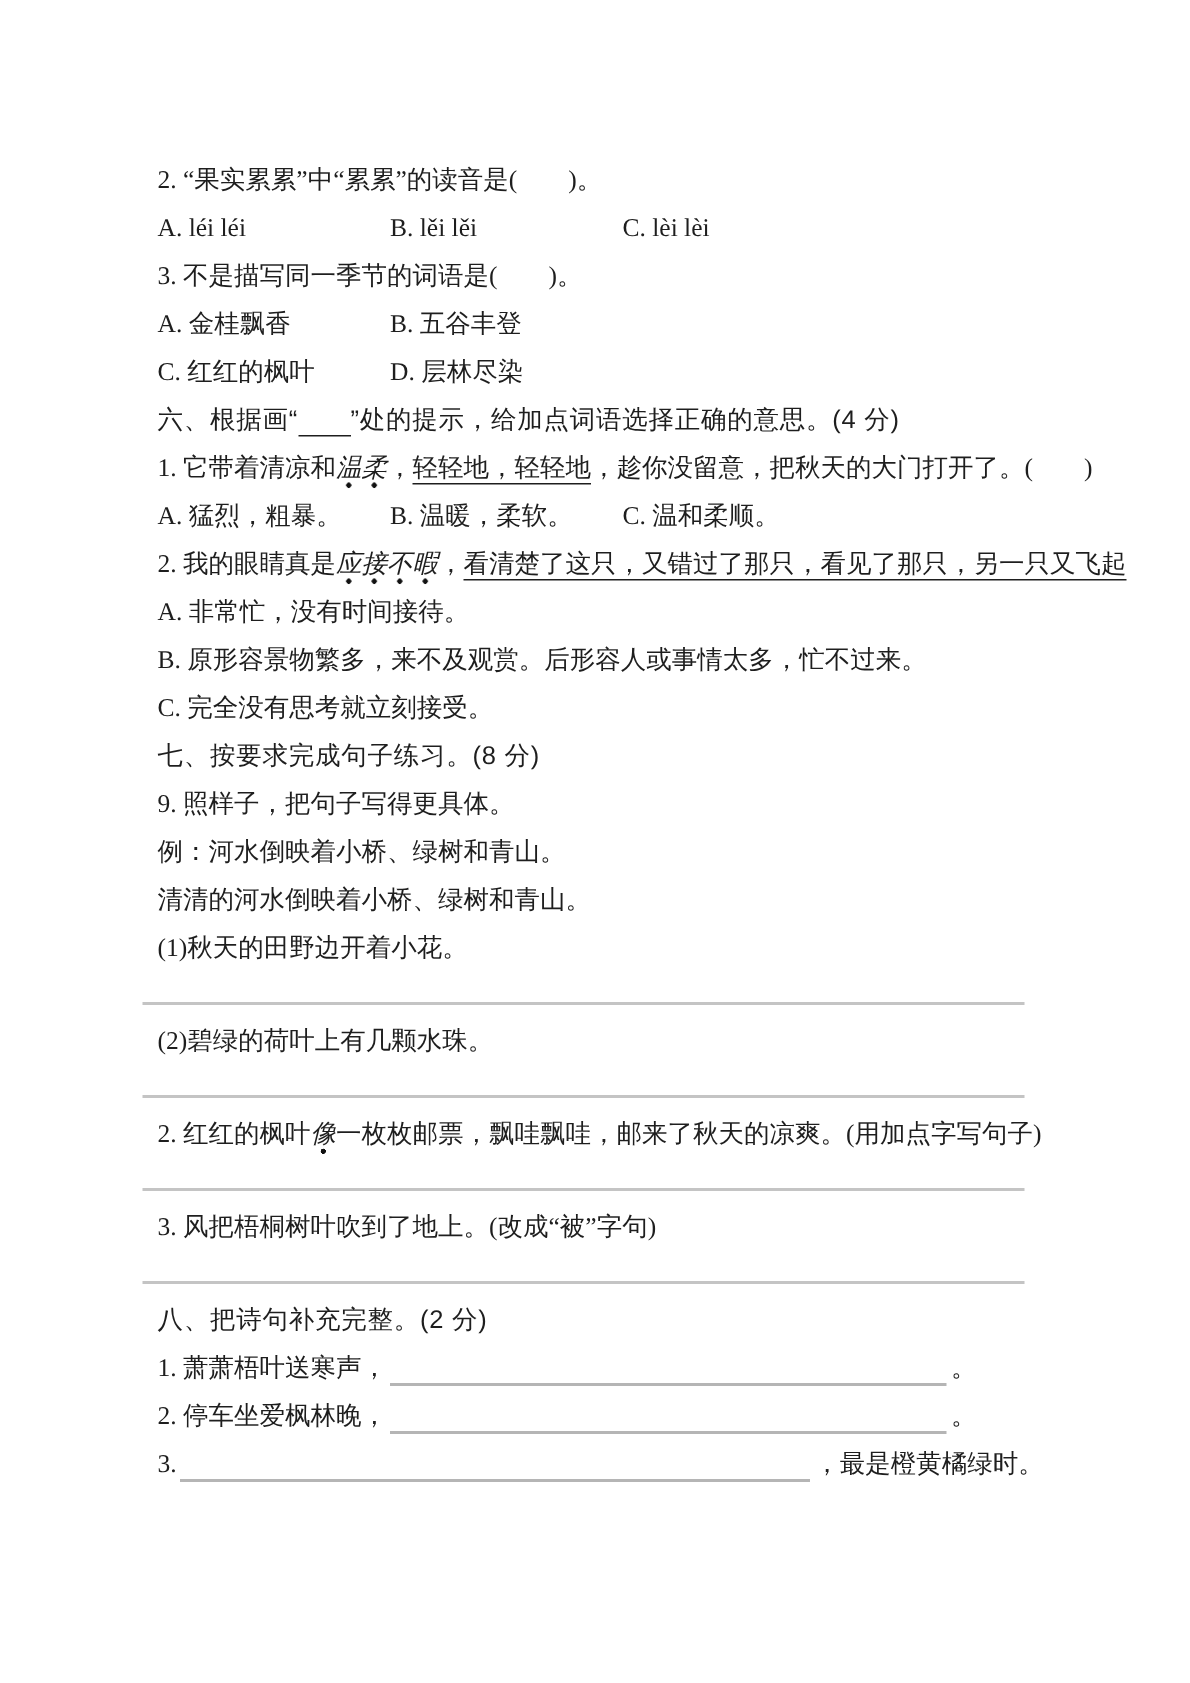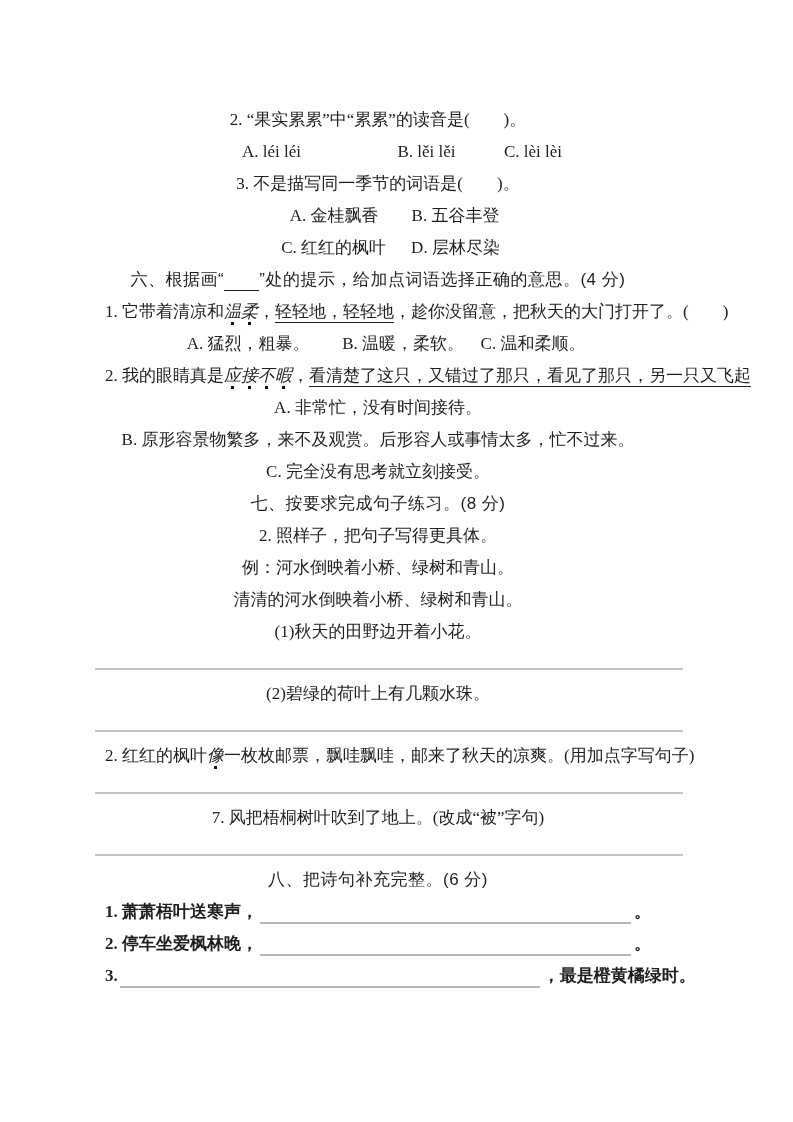--- a/index.html
+++ b/index.html
@@ -14,21 +14,20 @@
   }
   .page {
     position: relative;
     box-sizing: border-box;
     width: 711px;
     height: 1122px;
     padding: 104px 60px 0 65px;
     font-family: "Liberation Serif", "DejaVu Serif", serif;
     font-size: 17px;
     color: #1e1e1e;
-    text-align: center;
   }
   .line {
     height: 32px;
     line-height: 32px;
     white-space: nowrap;
   }
   .line.ind { padding-left: 40px; }
   .line.bold {
     font-family: "Liberation Sans", "DejaVu Sans", sans-serif;
     font-weight: 400;
@@ -52,21 +51,20 @@
   }
   .rule {
     height: 2px;
     width: 588px;
     margin: 20px 0 8px 30px;
     background: #c4c4c4;
   }
   .fill {
     display: flex;
     align-items: flex-end;
-    font-weight: bold;
   }
   .fill span { flex: 0 0 auto; }
   .fill .blank {
     flex: 1 1 auto;
     height: 24px;
     border-bottom: 2px solid #b5b5b5;
     margin: 0 3px 4px 2px;
   }
   .fill .blank.short { flex: 0 0 420px; }
 </style>
@@ -80,32 +78,32 @@
     <div class="line ind opts"><span class="optcol">A. 金桂飘香</span><span>B. 五谷丰登</span></div>
     <div class="line ind opts"><span class="optcol">C. 红红的枫叶</span><span>D. 层林尽染</span></div>
     <div class="line ind bold"><span>六、根据画“</span><span class="u">　　</span><span>”处的提示，给加点词语选择正确的意思。(4 分)</span></div>
     <div class="line ind"><span>1. 它带着清凉和</span><span class="dots">温柔</span><span>，</span><span class="u">轻轻地，轻轻地</span><span>，趁你没留意，把秋天的大门打开了。(　　)</span></div>
     <div class="line ind opts"><span class="optcol">A. 猛烈，粗暴。</span><span class="optcol">B. 温暖，柔软。</span><span>C. 温和柔顺。</span></div>
     <div class="line ind"><span>2. 我的眼睛真是</span><span class="dots">应接不暇</span><span>，</span><span class="u">看清楚了这只，又错过了那只，看见了那只，另一只又飞起</span></div>
     <div class="line ind"><span>A. 非常忙，没有时间接待。</span></div>
     <div class="line ind"><span>B. 原形容景物繁多，来不及观赏。后形容人或事情太多，忙不过来。</span></div>
     <div class="line ind"><span>C. 完全没有思考就立刻接受。</span></div>
     <div class="line ind bold"><span>七、按要求完成句子练习。(8 分)</span></div>
-    <div class="line ind"><span>2. 照样子，把句子写得更具体。</span></div>
+    <div class="line ind"><span>9. 照样子，把句子写得更具体。</span></div>
     <div class="line ind"><span>例：河水倒映着小桥、绿树和青山。</span></div>
     <div class="line ind"><span>清清的河水倒映着小桥、绿树和青山。</span></div>
     <div class="line ind"><span>(1)秋天的田野边开着小花。</span></div>
     <div class="rule"></div>
     <div class="line ind"><span>(2)碧绿的荷叶上有几颗水珠。</span></div>
     <div class="rule"></div>
     <div class="line ind"><span>2. 红红的枫叶</span><span class="dots">像</span><span>一枚枚邮票，飘哇飘哇，邮来了秋天的凉爽。(用加点字写句子)</span></div>
     <div class="rule"></div>
-    <div class="line ind"><span>7. 风把梧桐树叶吹到了地上。(改成“被”字句)</span></div>
+    <div class="line ind"><span>3. 风把梧桐树叶吹到了地上。(改成“被”字句)</span></div>
     <div class="rule"></div>
-    <div class="line ind bold"><span>八、把诗句补充完整。(6 分)</span></div>
+    <div class="line ind bold"><span>八、把诗句补充完整。(2 分)</span></div>
     <div class="line ind fill">
       <span>1. 萧萧梧叶送寒声，</span>
       <span class="blank"></span>
       <span>。</span>
     </div>
     <div class="line ind fill">
       <span>2. 停车坐爱枫林晚，</span>
       <span class="blank"></span>
       <span>。</span>
     </div>

